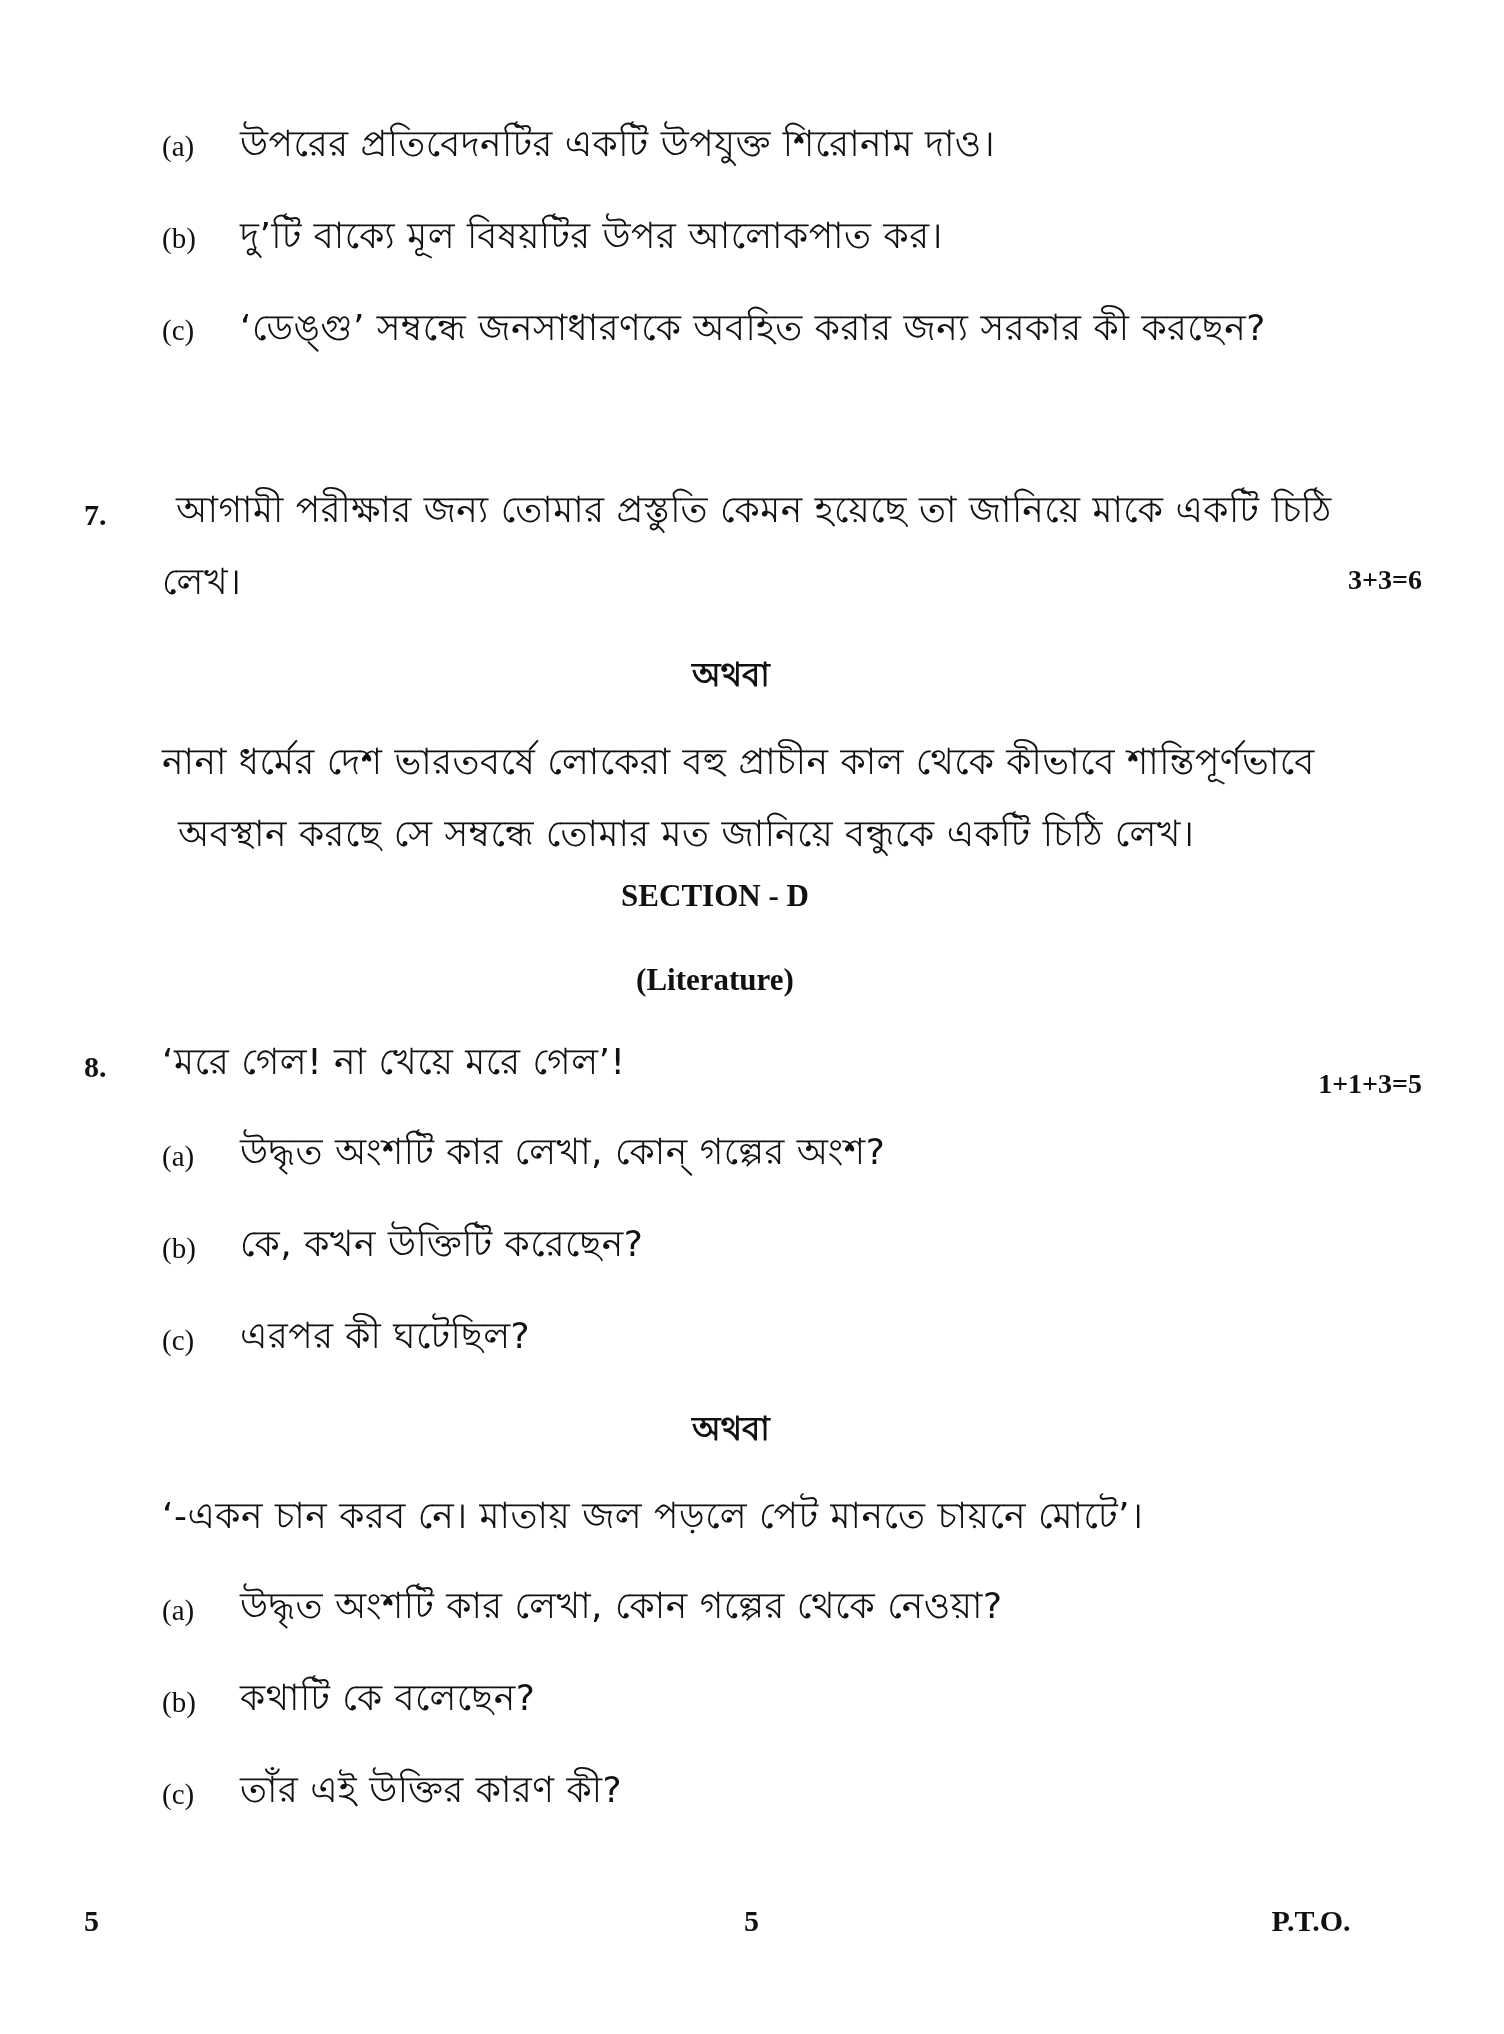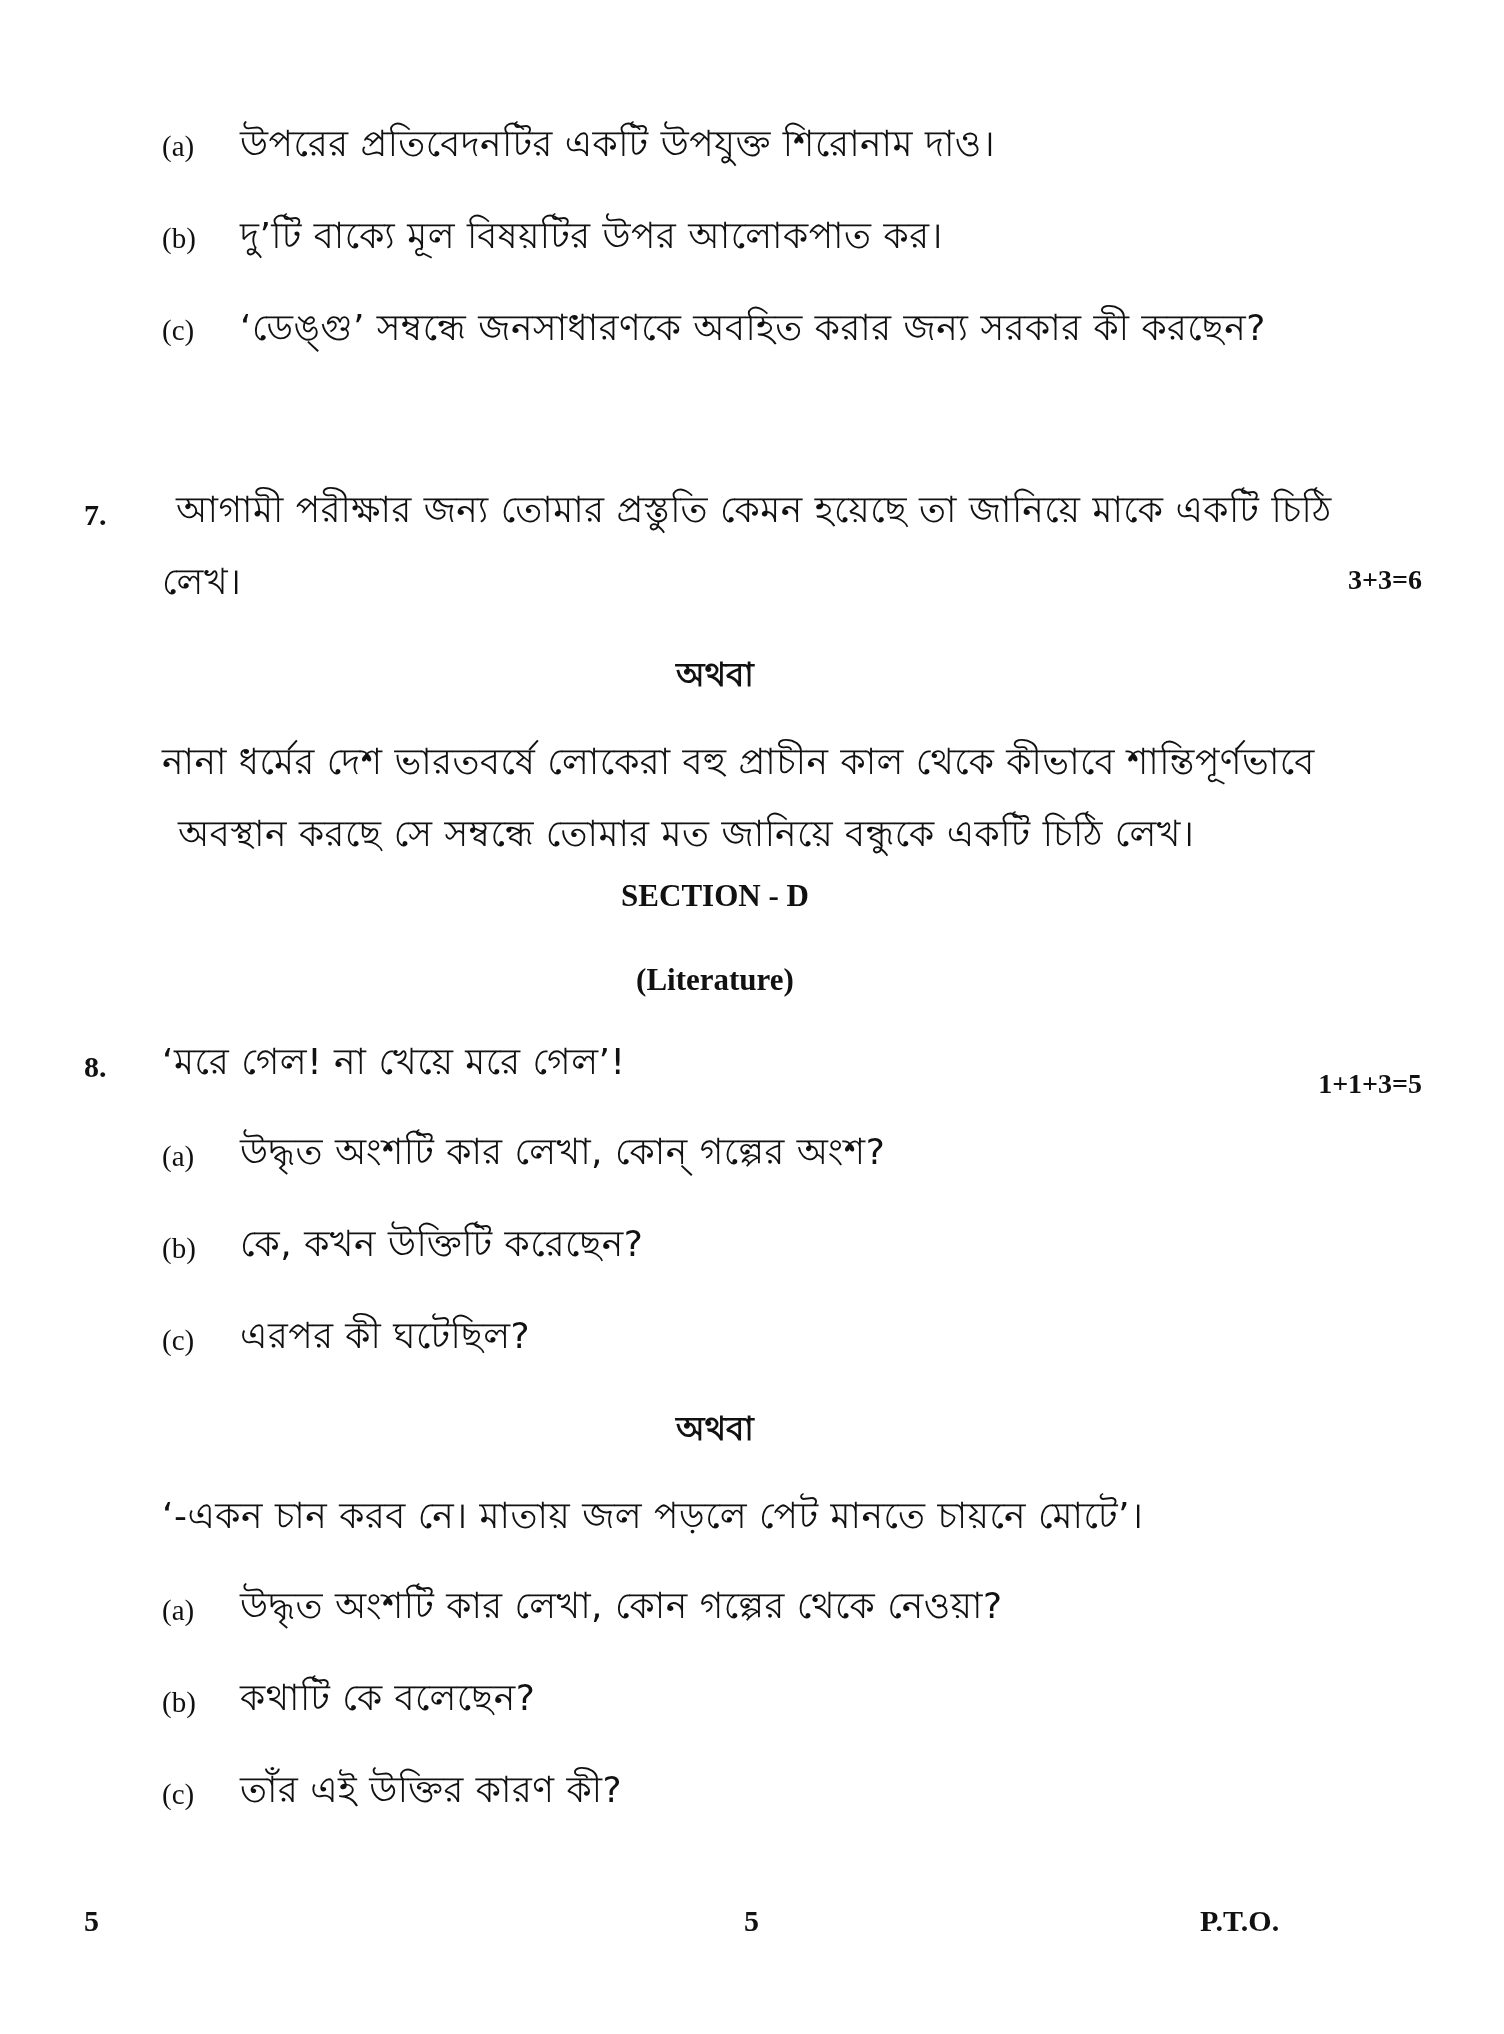--- a/index.html
+++ b/index.html
@@ -8,21 +8,21 @@
     color: #111111;
     font-family: "Liberation Serif", "DejaVu Serif", serif;
   }
   .abs { position: absolute; white-space: nowrap; }
   .bn { font-family: "DejaVu Sans", "Liberation Sans", sans-serif; font-size: 36px; line-height: 1; letter-spacing: 0.5px; }
   .lbl { font-family: "Liberation Serif", "DejaVu Serif", serif; font-size: 29px; line-height: 1; }
   .qnum { font-family: "Liberation Serif", "DejaVu Serif", serif; font-size: 30px; font-weight: bold; line-height: 1; }
   .marks { font-family: "Liberation Serif", "DejaVu Serif", serif; font-size: 28px; font-weight: bold; line-height: 1; text-align: right; }
   .center { left: 0; width: 1430px; text-align: center; }
   .heading { font-family: "Liberation Serif", "DejaVu Serif", serif; font-size: 31px; font-weight: bold; line-height: 1; }
-  .athoba { font-family: "DejaVu Sans", "Liberation Sans", sans-serif; font-size: 33px; font-weight: bold; line-height: 1; }
+  .athoba { font-family: "DejaVu Sans", "Liberation Sans", sans-serif; font-size: 33px; font-weight: bold; line-height: 1; padding-left: 16px; }
   .footer { font-family: "Liberation Serif", "DejaVu Serif", serif; font-size: 30px; font-weight: bold; line-height: 1; }
 </style>
 </head>
 <body>
 
 <div>
   <span class="abs lbl" style="left:162px; top:132px;">(a)</span>
   <span class="abs bn" style="left:240px; top:126px;">উপরের প্রতিবেদনটির একটি উপযুক্ত শিরোনাম দাও।</span>
 
   <span class="abs lbl" style="left:162px; top:224px;">(b)</span>
@@ -73,14 +73,14 @@
   <span class="abs lbl" style="left:162px; top:1688px;">(b)</span>
   <span class="abs bn" style="left:240px; top:1680px;">কথাটি কে বলেছেন?</span>
 
   <span class="abs lbl" style="left:162px; top:1780px;">(c)</span>
   <span class="abs bn" style="left:240px; top:1772px;">তাঁর এই উক্তির কারণ কী?</span>
 </div>
 
 <div>
   <span class="abs footer" style="left:84px; top:1906px;">5</span>
   <span class="abs footer" style="left:744px; top:1906px;">5</span>
-  <span class="abs footer" style="left:1200px; width:222px; text-align:left; top:1906px;">P.T.O.</span>
+  <span class="abs footer" style="left:1200px; width:222px; text-align:center; top:1906px;">P.T.O.</span>
 </div>
 
 </body></html>

